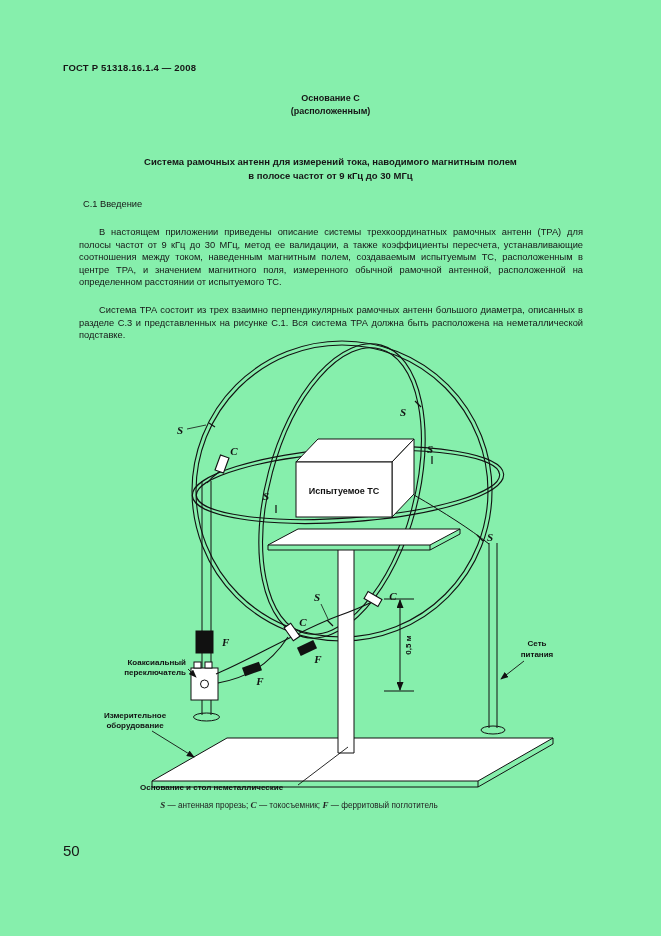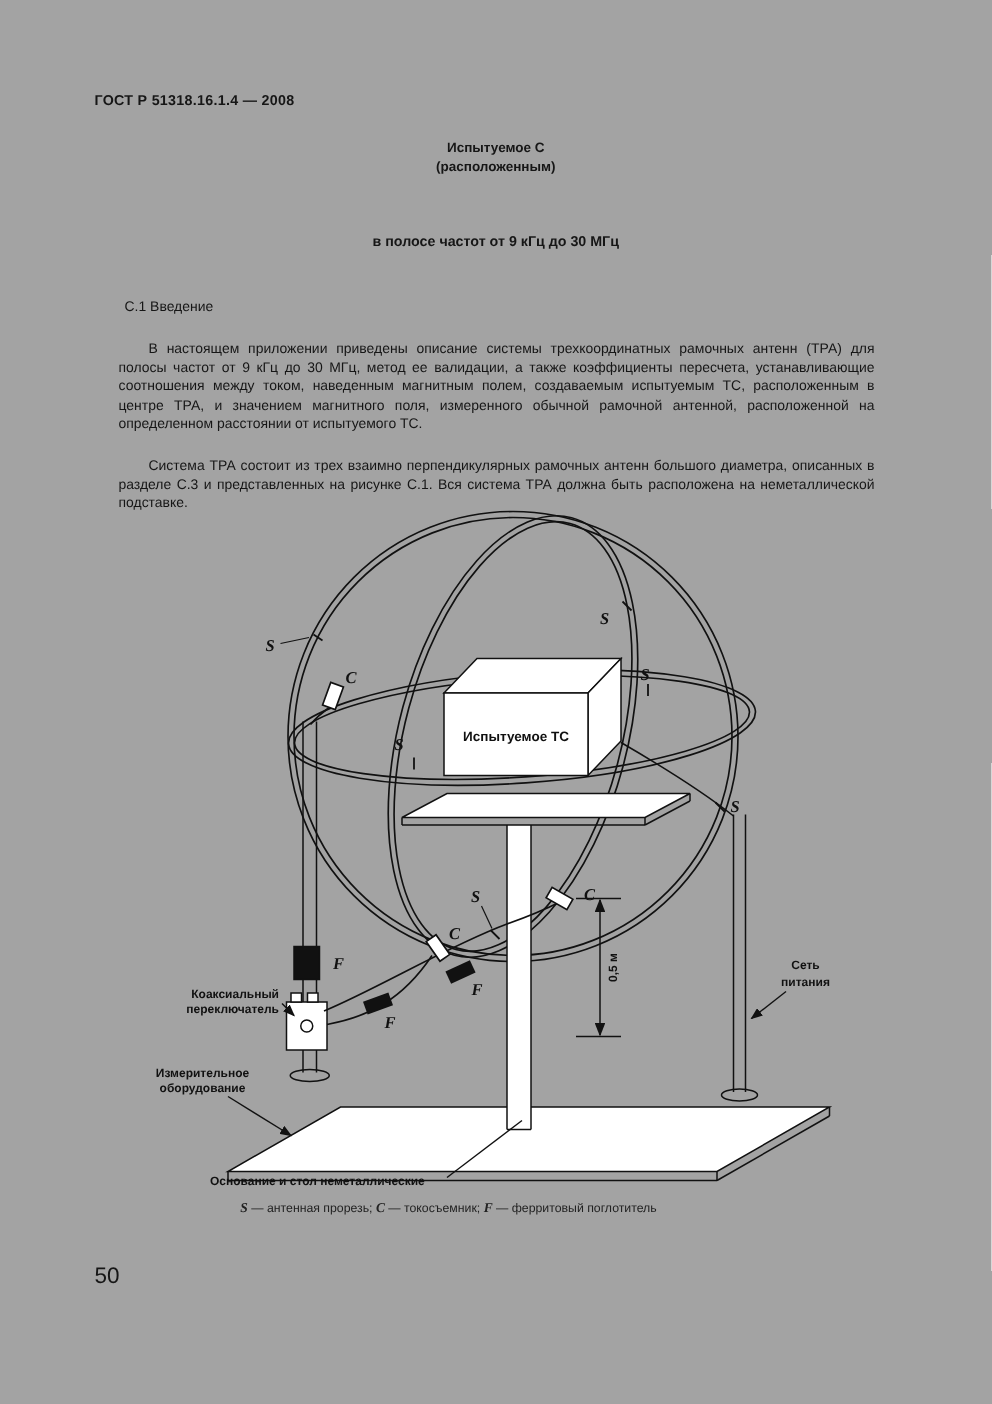--- a/index.html
+++ b/index.html
@@ -1,19 +1,19 @@
 <!DOCTYPE html>
 <html><head>
 <meta charset="utf-8">
 <style>
   html,body{margin:0;padding:0;background:#ffffff;}
   .page{
     position:relative;
     width:661px;height:936px;
-    background:#a3a3a3;
+    background:#86efac;
     font-family:"Liberation Sans",sans-serif;
     color:#161616;
     overflow:hidden;
   }
   .doc-header{
     position:absolute;left:63px;top:62px;
     font-size:9.5px;font-weight:bold;letter-spacing:.2px;
   }
   .appendix{
     position:absolute;left:0;top:92px;width:661px;
@@ -53,25 +53,26 @@
   .dim-label{font-family:"Liberation Sans",sans-serif;font-size:8px;font-weight:bold;fill:#111;}
 </style>
 </head>
 <body>
 
 <div class="page">
 
   <div class="doc-header">ГОСТ Р 51318.16.1.4 — 2008</div>
 
   <div class="appendix">
-    <div>Испытуемое С</div>
+    <div>Основание С</div>
     <div>(расположенным)</div>
   </div>
 
   <div class="doc-title">
+    <div>Система рамочных антенн для измерений тока, наводимого магнитным полем</div>
     <div>в полосе частот от 9 кГц до 30 МГц</div>
   </div>
 
   <div class="body-text">
     <div class="heading">С.1 Введение</div>
     <p>В настоящем приложении приведены описание системы трехкоординатных рамочных антенн (ТРА) для полосы частот от 9 кГц до 30 МГц, метод ее валидации, а также коэффициенты пересчета, устанавливающие соотношения между током, наведенным магнитным полем, создаваемым испытуемым ТС, расположенным в центре ТРА, и значением магнитного поля, измеренного обычной рамочной антенной, расположенной на определенном расстоянии от испытуемого ТС.</p>
     <p>Система ТРА состоит из трех взаимно перпендикулярных рамочных антенн большого диаметра, описанных в разделе С.3 и представленных на рисунке С.1. Вся система ТРА должна быть расположена на неметаллической подставке.</p>
   </div>
 
   <div class="figure-wrap">

